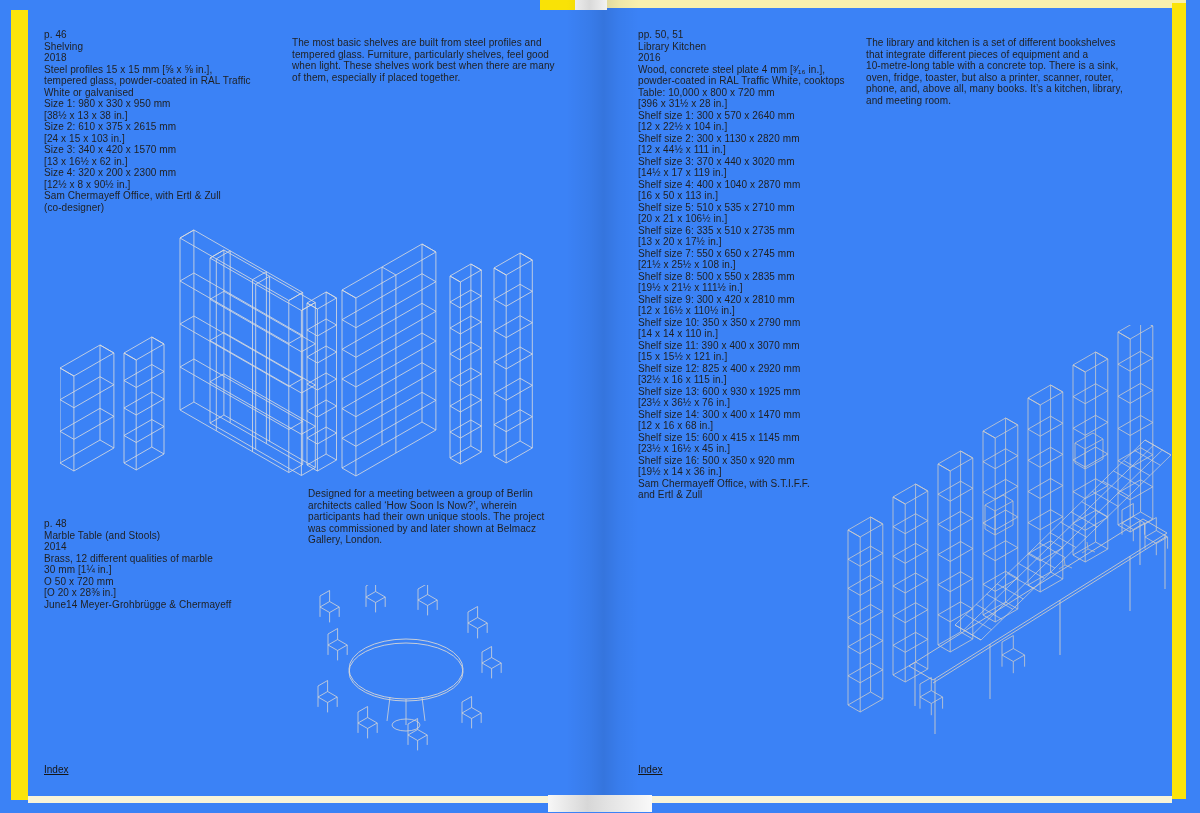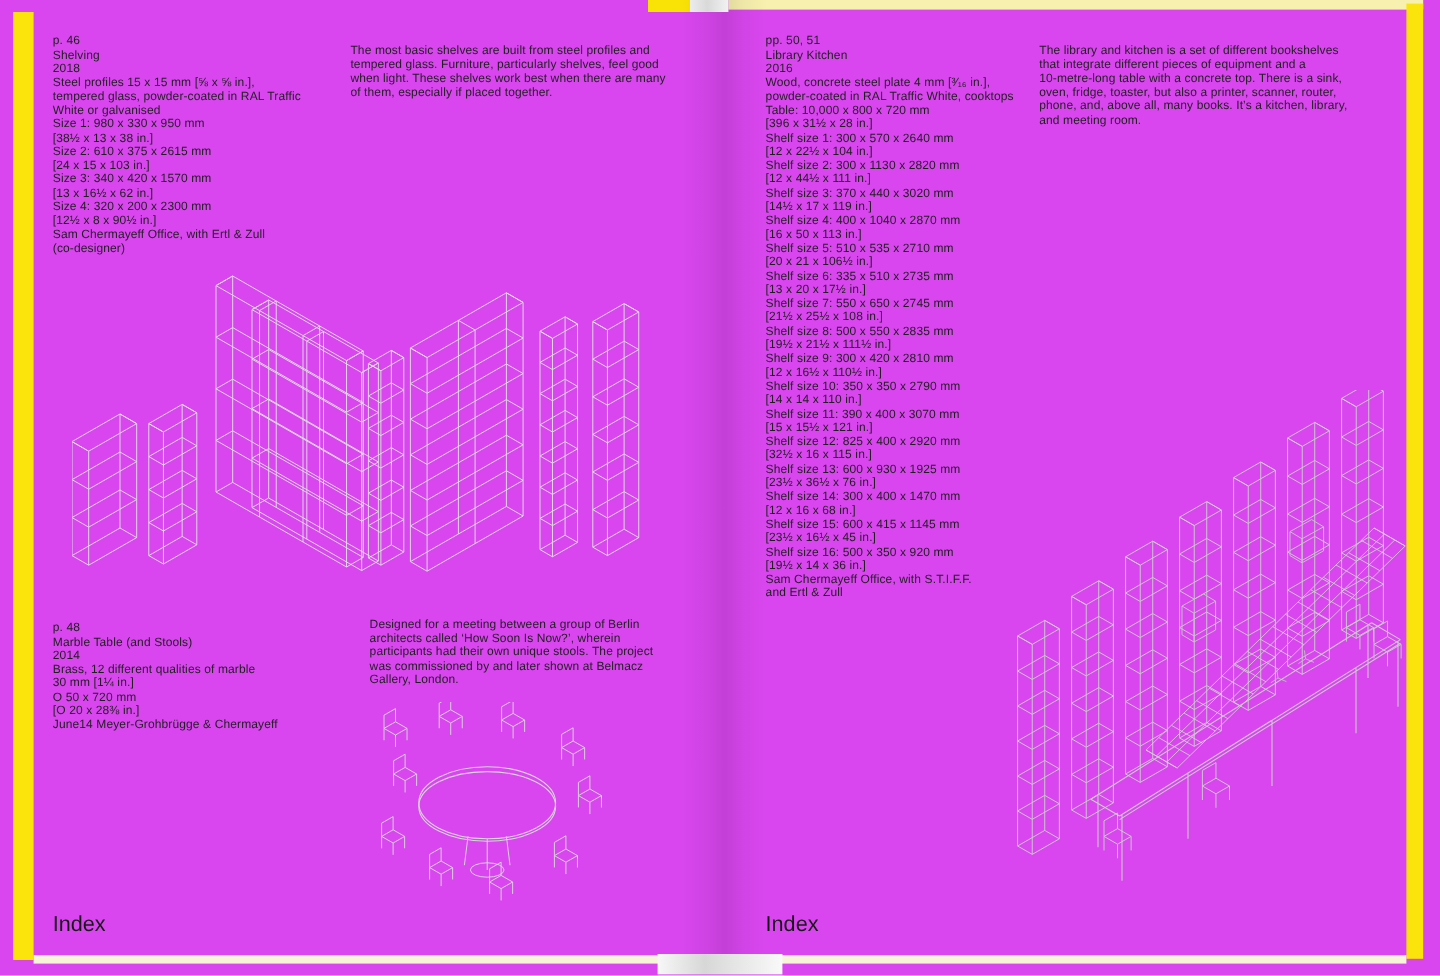--- a/index.html
+++ b/index.html
@@ -1,36 +1,36 @@
 <!DOCTYPE html>
 <html><head>
 <meta charset="utf-8">
 <style>
   html,body{margin:0;padding:0;background:#ffffff;}
-  #spread{position:relative;width:1200px;height:813px;background:#d946ef;overflow:hidden;
+  #spread{position:relative;width:1200px;height:813px;background:#3b82f6;overflow:hidden;
           font-family:"Liberation Sans", sans-serif;color:#1f1f1f;}
   
   .edge{position:absolute;}
   #edge-left{left:11px;top:10px;width:17px;height:790px;background:#fbe40b;}
   #edge-right{left:1172px;top:3px;width:14px;height:796px;background:#fbe40b;}
   #edge-top-bright{left:540px;top:0;width:36px;height:10px;background:#f9e206;}
   #edge-top-pale{left:607px;top:0;width:579px;height:8px;background:#f8f0ae;}
   #edge-bottom-pale{left:28px;top:796px;width:1144px;height:7px;background:#f8f4d9;}
   
   #gutter{position:absolute;left:566px;top:0;width:86px;height:797px;
     background:linear-gradient(to right, rgba(0,0,0,0) 0%, rgba(0,0,0,0.05) 28%,
       rgba(0,0,0,0.10) 44%, rgba(0,0,0,0.04) 62%, rgba(0,0,0,0) 85%);}
   #gutter-top-tab{position:absolute;left:575px;top:0;width:32px;height:10px;
     background:linear-gradient(to right,#ececec,#d9d9d9 45%,#f2f2f2);}
   #gutter-bottom-tab{position:absolute;left:548px;top:795px;width:104px;height:17px;
     background:linear-gradient(to right,#f7f7f7,#d7d7d7 38%,#e4e4e4 60%,#f9f9f9);}
   
   .specs, .desc{position:absolute;font-size:10px;line-height:11.5px;white-space:pre-line;
     letter-spacing:0.1px;}
-  .index{position:absolute;font-size:18px;line-height:18px;color:#161616;}
+  .index{position:absolute;font-size:10px;line-height:18px;color:#161616;text-decoration:underline;}
   svg.illus{position:absolute;}
 </style>
 </head>
 <body>
 
 <div id="spread">
 
   <div id="edge-top-bright" class="edge"></div>
   <div id="edge-top-pale" class="edge"></div>
   <div id="edge-left" class="edge"></div>
@@ -71,21 +71,21 @@
       </svg>
 
     <div class="specs" style="left:44px;top:518px;width:250px">p. 48
 Marble Table (and Stools)
 2014
 Brass, 12 different qualities of marble
 30 mm [1¼ in.]
 O 50 x 720 mm
 [O 20 x 28⅜ in.]
 June14 Meyer-Grohbrügge &amp; Chermayeff</div>
-    <div class="desc" style="left:308px;top:515px;width:270px">Designed for a meeting between a group of Berlin
+    <div class="desc" style="left:308px;top:488px;width:270px">Designed for a meeting between a group of Berlin
 architects called ‘How Soon Is Now?’, wherein
 participants had their own unique stools. The project
 was commissioned by and later shown at Belmacz
 Gallery, London.</div>
 
     <svg id="illus-table" class="illus" style="left:300px;top:585px" width="210" height="185" viewBox="0 0 210 185">
         <ellipse cx="106" cy="84" rx="57" ry="30" fill="none" stroke="#d6d6d6" stroke-width="0.9"></ellipse>
         <ellipse cx="106" cy="87" rx="57" ry="29" fill="none" stroke="#d6d6d6" stroke-width="0.9"></ellipse>
         <path d="M106,114l0,26M90,112l-3,24M122,112l3,24M106,140m-14,0a14,6 0 1,0 28,0a14,6 0 1,0 -28,0" fill="none" stroke="#d6d6d6" stroke-width="0.8"></path>
         <path d="M20,22l9.6,5.5l9.6,-5.5l-9.6,-5.5zM20,22l0,9.9M29.6,27.5l0,9.9M39.2,22l0,9.9M20,22l0,-11M29.6,16.5l0,-11M20,11l9.6,-5.5" fill="none" stroke="#d6d6d6" stroke-width="0.8"></path>

